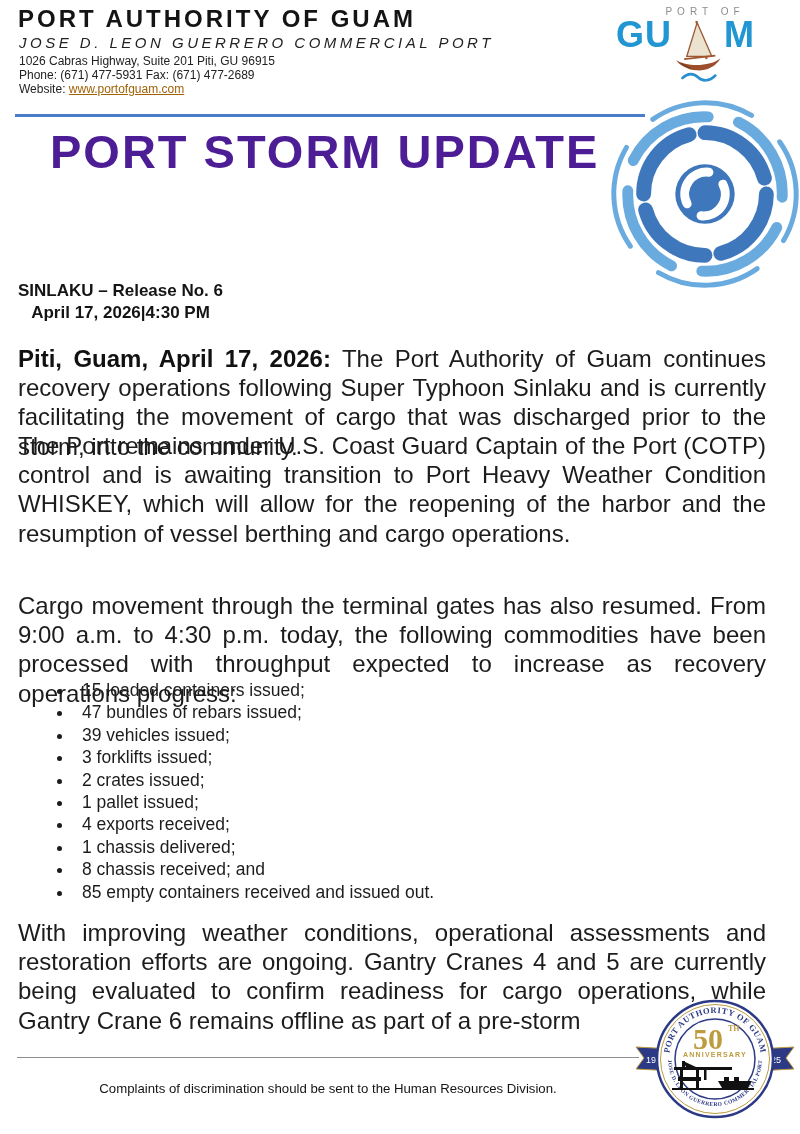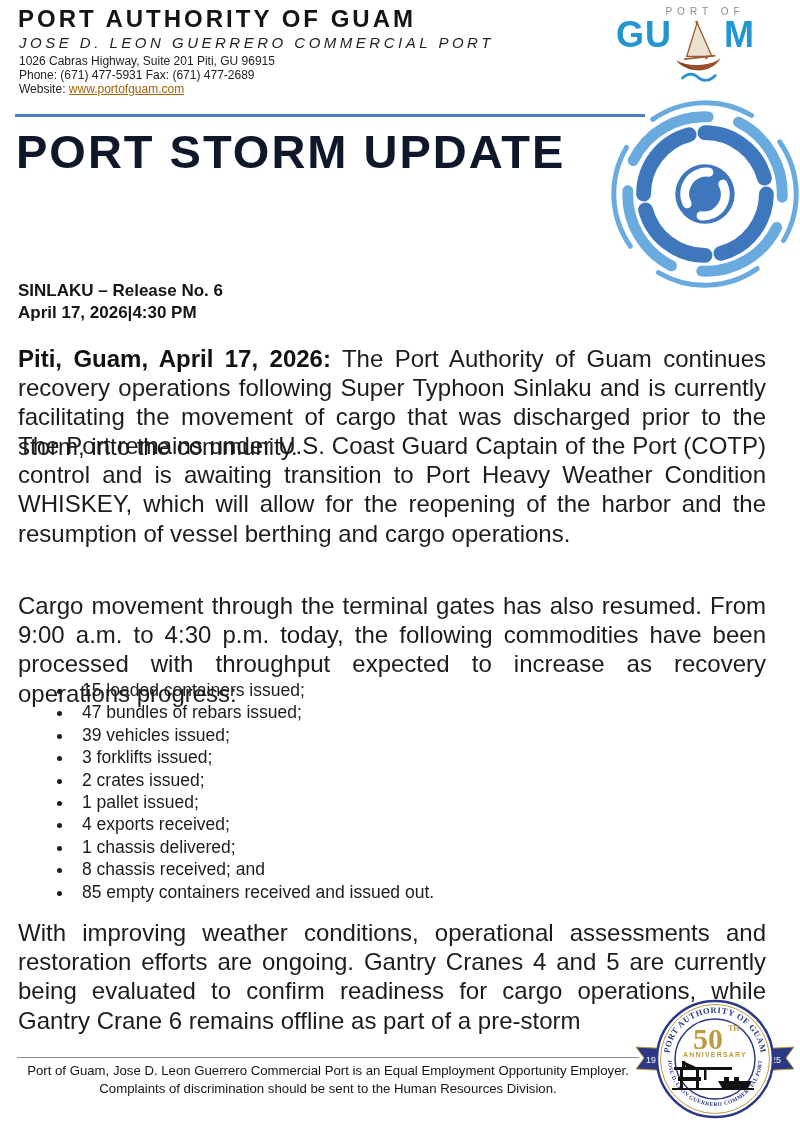--- a/index.html
+++ b/index.html
@@ -21,21 +21,21 @@
   .logo-row { display:flex; align-items:flex-start; justify-content:flex-start; margin-top:0px; }
   .logo-letters { font-size:36px; font-weight:700; color:#2196d3; line-height:1; letter-spacing:1px; }
 
   
   .blue-rule { left:15px; top:114px; width:630px; height:3px; background:#4a7dc9; }
   .storm-title { left:16px; top:124px; font-size:47px; font-weight:700; letter-spacing:2px; }
   .storm-sub { left:17px; top:188px; font-size:28px; font-weight:700; line-height:36px; letter-spacing:0.5px; }
   .hurricane { left:606px; top:94px; }
 
   
-  .release { left:18px; top:280px; font-size:17px; font-weight:700; line-height:22px; color:#141414; }
+  .release { left:18px; top:280px; font-size:17px; font-weight:700; line-height:22px; color:#141414;text-align:center; }
 
   
   .para { left:18px; width:748px; font-size:24px; line-height:29.2px; text-align:justify; color:#1c1c1c; }
   .para b { color:#111; }
   .bullets-wrap { left:18px; top:679px; width:748px; }
   .bullets-wrap ul { margin:0; padding-left:56px; }
   .bullets-wrap li { font-size:17.5px; line-height:22.4px; color:#1c1c1c; padding-left:8px; }
 
   
   .footer-rule { left:17px; top:1057px; width:622px; height:1px; background:#8f8f8f; }
@@ -65,21 +65,21 @@
         <line x1="14" y1="46" x2="50" y2="42" stroke="#a2552e" stroke-width="2"></line>
         <path d="M5,47 C16,55 44,55 56,45 C50,56 37,60 28,59 C18,58 8,53 5,47 Z" fill="#9c4f2a"></path>
         <path d="M10,51 L22,57" stroke="#7a3c20" stroke-width="1.5"></path>
         <path d="M12,68 C18,62 25,62 30,67 C35,72 43,72 50,65" fill="none" stroke="#2a8fd0" stroke-width="3" stroke-linecap="round"></path>
       </svg>
       <span class="logo-letters">M</span>
     </div>
   </div>
 
   <div class="abs blue-rule"></div>
-  <div class="abs storm-title" style="color: #0f172a;">PORT STORM UPDATE</div>
+  <div class="abs storm-title" style="color: #4c1d95; margin-left: 34px;">PORT STORM UPDATE</div>
 
   <svg class="abs hurricane" width="198" height="200" viewBox="0 0 200 200">
     <g fill="none" stroke-linecap="round">
       <g stroke="#3e77bb" stroke-width="15">
         <path d="M100,38 A62,62 0 0 1 160,84"></path>
         <path d="M100,38 A62,62 0 0 1 160,84" transform="rotate(90,100,100)"></path>
         <path d="M100,38 A62,62 0 0 1 160,84" transform="rotate(180,100,100)"></path>
         <path d="M100,38 A62,62 0 0 1 160,84" transform="rotate(270,100,100)"></path>
       </g>
       <g stroke="#6aabdf" stroke-width="11">
@@ -125,21 +125,20 @@
         <li>4 exports received;</li>
         <li>1 chassis delivered;</li>
         <li>8 chassis received; and</li>
         <li>85 empty containers received and issued out.</li>
       </ul>
   </div>
 
   <div class="abs para" style="top:918px">With improving weather conditions, operational assessments and restoration efforts are ongoing. Gantry Cranes 4 and 5 are currently being evaluated to confirm readiness for cargo operations, while Gantry Crane 6 remains offline as part of a pre-storm</div>
 
   <div class="abs footer-rule"></div>
-  <div class="abs footer-text" style="top:1063px">Port of Guam, Jose D. Leon Guerrero Commercial Port is an Equal Employment Opportunity Employer.</div>
   <div class="abs footer-text" style="top:1081px">Complaints of discrimination should be sent to the Human Resources Division.</div>
 
   <svg class="abs seal" width="162" height="137" viewBox="0 0 162 137">
     <defs>
       <path id="arcTop" d="M 35 62 A 46 46 0 0 1 127 62"></path>
       <path id="arcBottom" d="M 34 62 A 47 47 0 0 0 128 62"></path>
     </defs>
 
     <g>
       <polygon points="2,50 40,52 40,74 2,72 10,61" fill="#2c3a86" stroke="#bd9b3f" stroke-width="1"></polygon>

